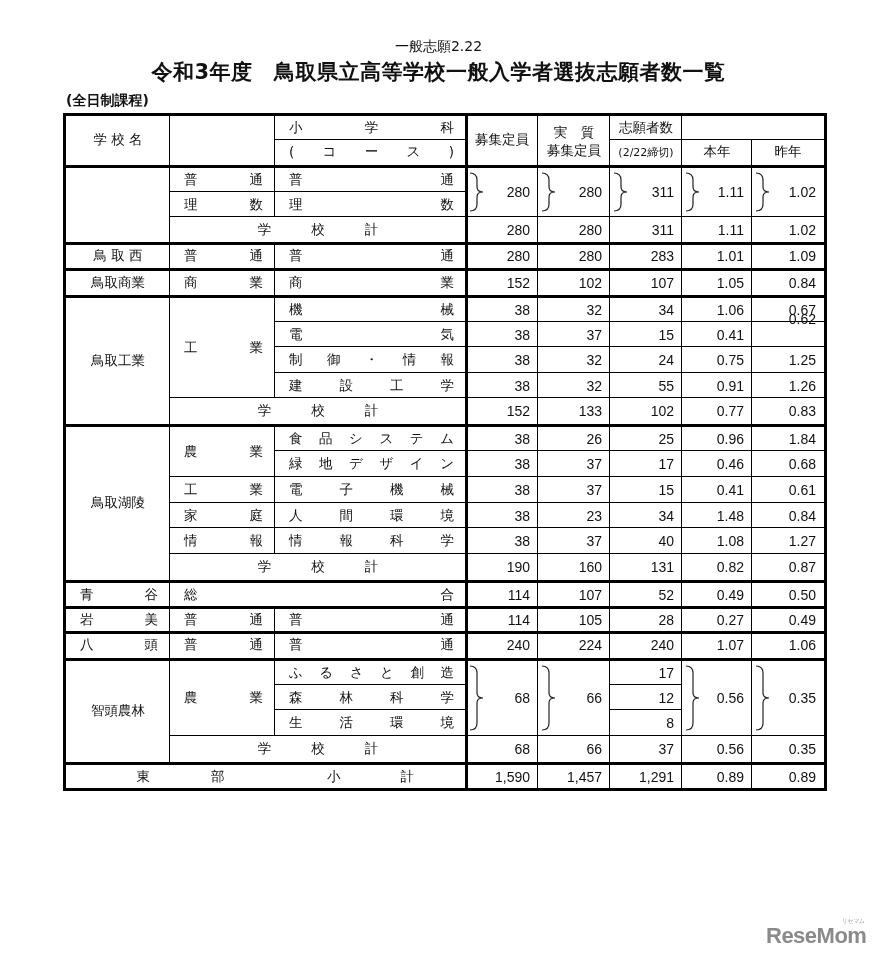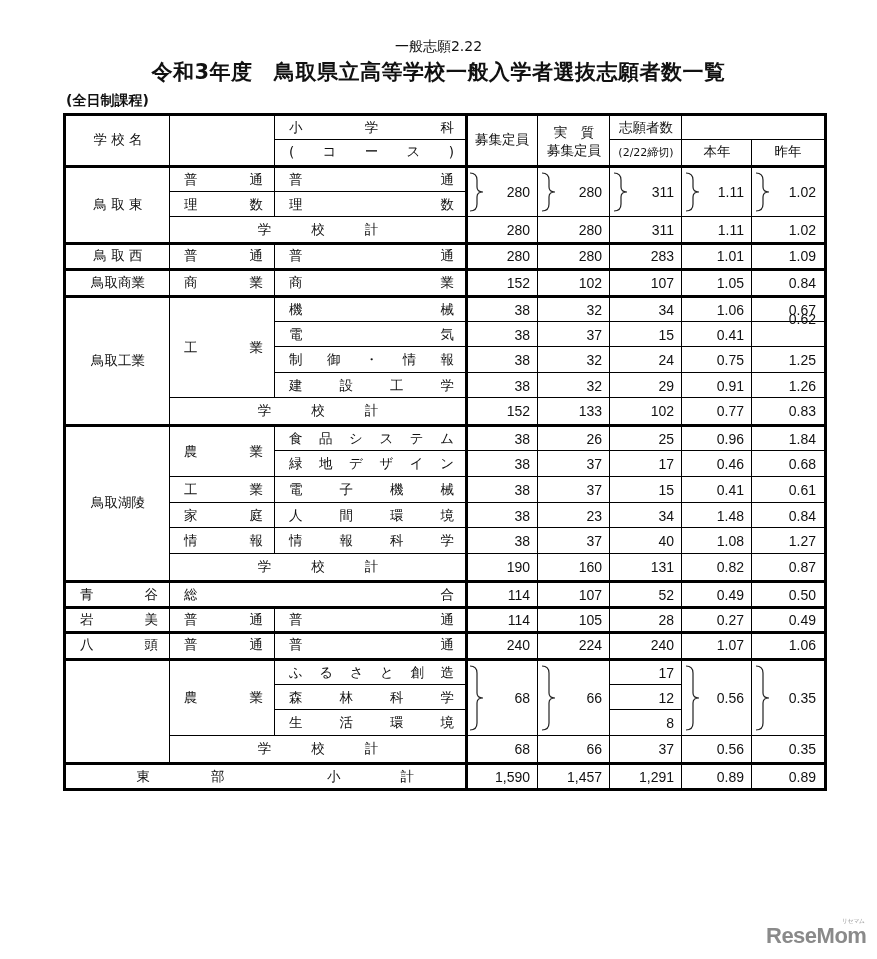--- a/index.html
+++ b/index.html
@@ -50,21 +50,20 @@
       <span>募集定員</span>
     </div>
     <div class="cell ctr" style="left: 544px; top: 0px; width: 72px; height: 24px;">志願者数</div>
     <div class="cell ctr" style="left: 544px; top: 24px; width: 72px; height: 24px; font-size: 11px;">(2/22締切)</div>
     <div class="cell ctr" style="left: 616px; top: 24px; width: 70px; height: 24px;">本年</div>
     <div class="cell ctr" style="left: 686px; top: 24px; width: 72px; height: 24px;">昨年</div>
     <div class="hl" style="left: 616px; top: 23.25px; width: 142px;"></div>
     <div class="hl" style="left: 209px; top: 23.25px; width: 191px;"></div>
     <div class="hl" style="left: 544px; top: 23.25px; width: 72px;"></div>
     <div class="hlb" style="left: 0px; top: 48.5px; width: 758px;"></div>
-    <div class="cell ctr" style="left: 0px; top: 51px; width: 104px; height: 76px;">鳥 取 東</div>
     <div class="cell spread" style="left: 104px; top: 51px; width: 105px; height: 25px;">
       <span>普</span>
       <span>通</span>
     </div>
     <div class="cell spread" style="left: 209px; top: 51px; width: 191px; height: 25px;">
       <span>普</span>
       <span>通</span>
     </div>
     <div class="cell spread" style="left: 104px; top: 76px; width: 105px; height: 25px;">
       <span>理</span>
@@ -186,21 +185,21 @@
     <div class="cell num" style="left: 686px; top: 231px; width: 72px; height: 26px;">1.25</div>
     <div class="hl" style="left: 209px; top: 256.25px; width: 549px;"></div>
     <div class="cell spread" style="left: 209px; top: 257px; width: 191px; height: 25px;">
       <span>建</span>
       <span>設</span>
       <span>工</span>
       <span>学</span>
     </div>
     <div class="cell num" style="left: 400px; top: 257px; width: 72px; height: 25px;">38</div>
     <div class="cell num" style="left: 472px; top: 257px; width: 72px; height: 25px;">32</div>
-    <div class="cell num" style="left: 544px; top: 257px; width: 72px; height: 25px;">29</div>
+    <div class="cell num" style="left: 544px; top: 257px; width: 72px; height: 25px;">55</div>
     <div class="cell num" style="left: 616px; top: 257px; width: 70px; height: 25px;">0.91</div>
     <div class="cell num" style="left: 686px; top: 257px; width: 72px; height: 25px;">1.26</div>
     <div class="hl" style="left: 104px; top: 281.25px; width: 654px;"></div>
     <div class="cell ctr" style="left: 104px; top: 282px; width: 296px; height: 26px; gap: 40px;">
       <span>学</span>
       <span>校</span>
       <span>計</span>
     </div>
     <div class="cell num" style="left: 400px; top: 282px; width: 72px; height: 26px;">152</div>
     <div class="cell num" style="left: 472px; top: 282px; width: 72px; height: 26px;">133</div>
@@ -343,20 +342,21 @@
     <div class="cell spread" style="left: 209px; top: 516px; width: 191px; height: 26px;">
       <span>普</span>
       <span>通</span>
     </div>
     <div class="cell num" style="left: 400px; top: 516px; width: 72px; height: 26px;">240</div>
     <div class="cell num" style="left: 472px; top: 516px; width: 72px; height: 26px;">224</div>
     <div class="cell num" style="left: 544px; top: 516px; width: 72px; height: 26px;">240</div>
     <div class="cell num" style="left: 616px; top: 516px; width: 70px; height: 26px;">1.07</div>
     <div class="cell num" style="left: 686px; top: 516px; width: 72px; height: 26px;">1.06</div>
     <div class="hlb" style="left: 0px; top: 541.5px; width: 758px;"></div>
+    <div class="cell ctr" style="left: 0px; top: 544px; width: 104px; height: 102px;">智頭農林</div>
     <div class="cell spread" style="left: 104px; top: 544px; width: 105px; height: 76px;">
       <span>農</span>
       <span>業</span>
     </div>
     <div class="cell spread" style="left: 209px; top: 544px; width: 191px; height: 25px;">
       <span>ふ</span>
       <span>る</span>
       <span>さ</span>
       <span>と</span>
       <span>創</span>

